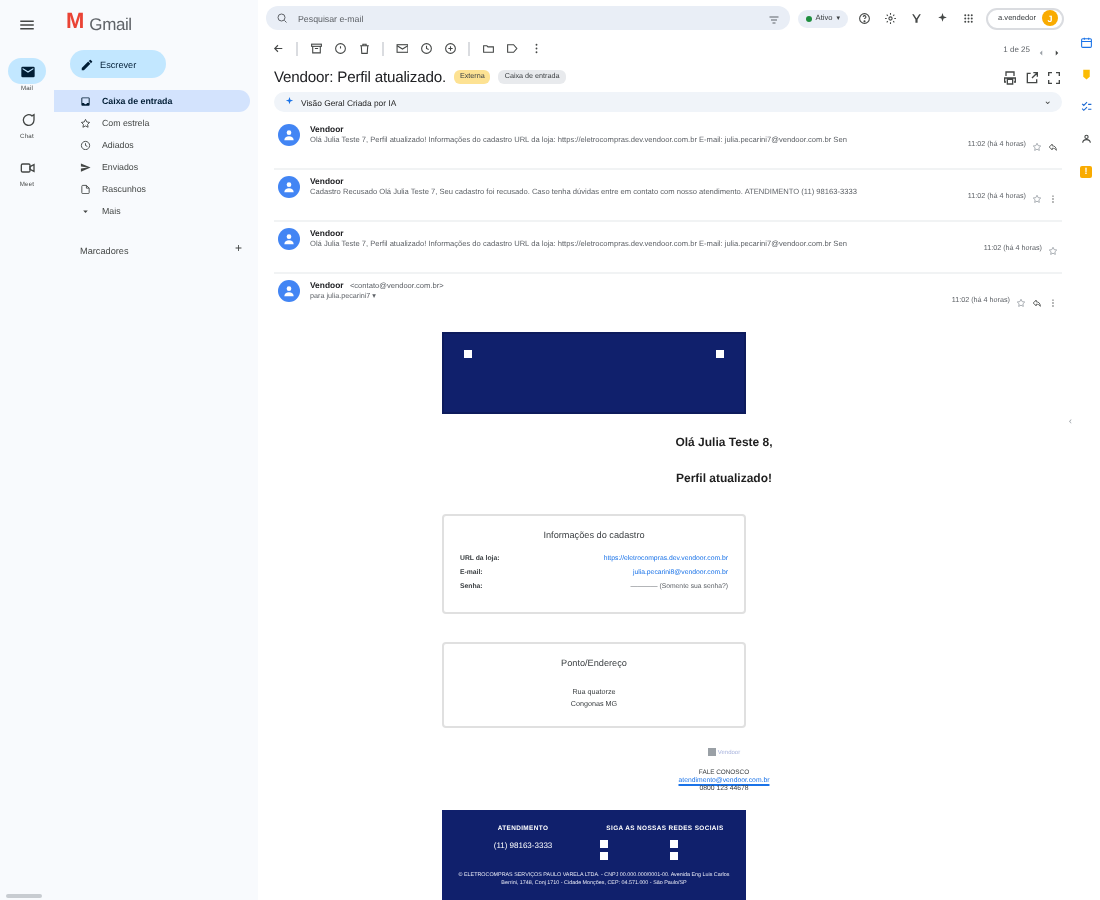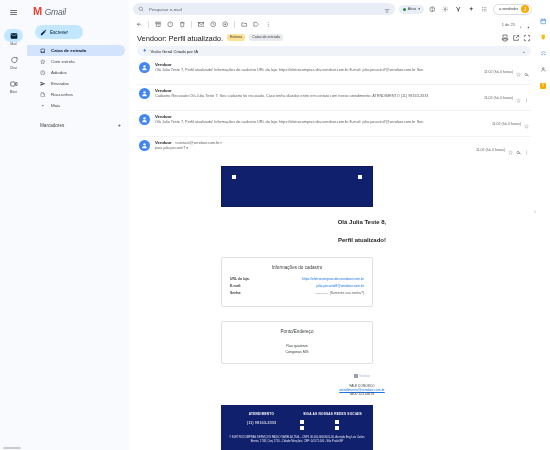--- a/index.html
+++ b/index.html
@@ -22,21 +22,21 @@
   .rail-app { width: 23px; display:flex; flex-direction:column; align-items:center; gap:0px; padding: 2px 0 3px; border-radius:5px; cursor:pointer; }
   .rail-app.active .rail-ico { background:#c2e7ff; }
   .rail-ico { width: 19px; height: 13px; border-radius: 7px; display:flex; align-items:center; justify-content:center; }
   .rail-ico svg { width: 8px; height: 8px; }
   .rail-lbl { font-size: 3.1px; line-height: 4px; color:#444746; letter-spacing:0.1px; }
 
   
   .nav { width: 102px; flex: 0 0 102px; background:#f8fafd; padding-top: 3px; }
   .brand { height: 18px; display:flex; align-items:center; gap: 3px; padding-left: 6px; }
   .brand-m { font-size: 11px; line-height: 11px; font-weight: 700; color:#ea4335; letter-spacing:-0.5px; position:relative; top:-0.5px; }
-  .brand-txt { font-size: 8.5px; color:#5f6368; letter-spacing: -0.2px; font-style: italic; }
+  .brand-txt { font-size: 8.5px; color:#5f6368; letter-spacing: -0.2px; }
   .compose {
     margin: 4px 0 6px 8px; height: 14px; width: 48px; border-radius: 8px;
     background:#c2e7ff; display:flex; align-items:center; gap:3px; padding-left:5px; cursor:pointer;
   }
   .compose svg { width: 7px; height: 7px; }
   .compose span { font-size: 4.6px; color:#001d35; font-weight:500; }
   .nav-list { padding-right: 4px; }
   .nav-item {
     height: 11px; display:flex; align-items:center; gap:5px;
     padding-left: 13px; border-radius: 0 6px 6px 0; cursor:pointer;
@@ -84,21 +84,21 @@
   .actionbar { height: 13px; display:flex; align-items:center; gap: 2px; padding: 0 5px; }
   .ab-ico { width:10px; height:10px; display:flex; align-items:center; justify-content:center; cursor:pointer; border-radius:50%; }
   .ab-ico svg { width: 6.5px; height: 6.5px; }
   .ab-div { width:1px; height:7px; background:#dadce0; margin: 0 2px; }
   .pager { margin-left:auto; display:flex; align-items:center; gap:3px; }
   .pager-txt { font-size: 4px; color:#5f6368; }
   .pg-arrow svg { width:5px; height:5px; }
 
   
   .thread { flex:1; overflow: hidden; padding: 1px 5px 0 8px; }
-  .subject-row { display:flex; align-items:flex-start; gap:4px; padding: 2px 0 3px; }
+  .subject-row { display:flex; align-items:center; gap:4px; padding: 2px 0 3px; }
   .subject { font-size: 7.6px; color:#202124; letter-spacing:-0.1px; }
   .badge { font-size: 3.6px; border-radius: 3px; padding: 1px 3px; line-height:5px; }
   .badge-ext { background:#fde293; color:#3c4043; }
   .badge-inbox { background:#e8eaed; color:#3c4043; }
   .subject-right { margin-left:auto; display:flex; align-items:center; gap:3px; }
   .sr-print { width:8px;height:8px;display:flex;align-items:center;justify-content:center; }
 
   
   .summary {
     height: 10px; background:#f0f4f9; border-radius: 5px; display:flex; align-items:center;

